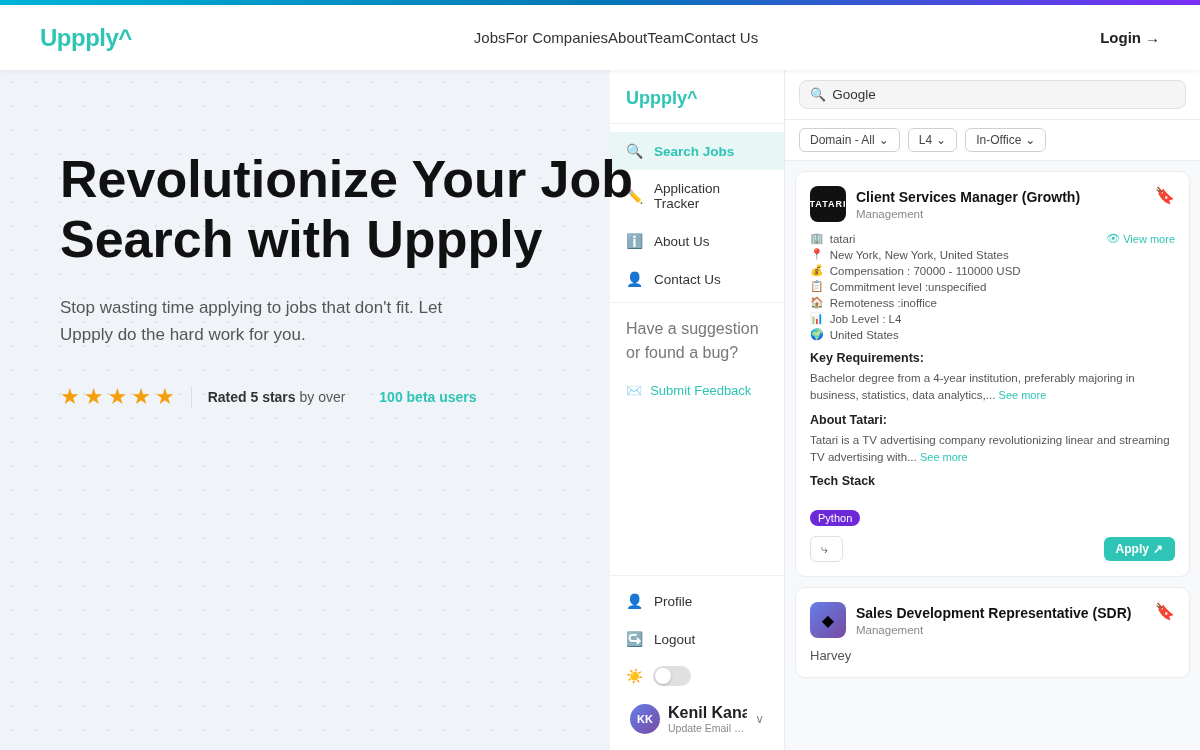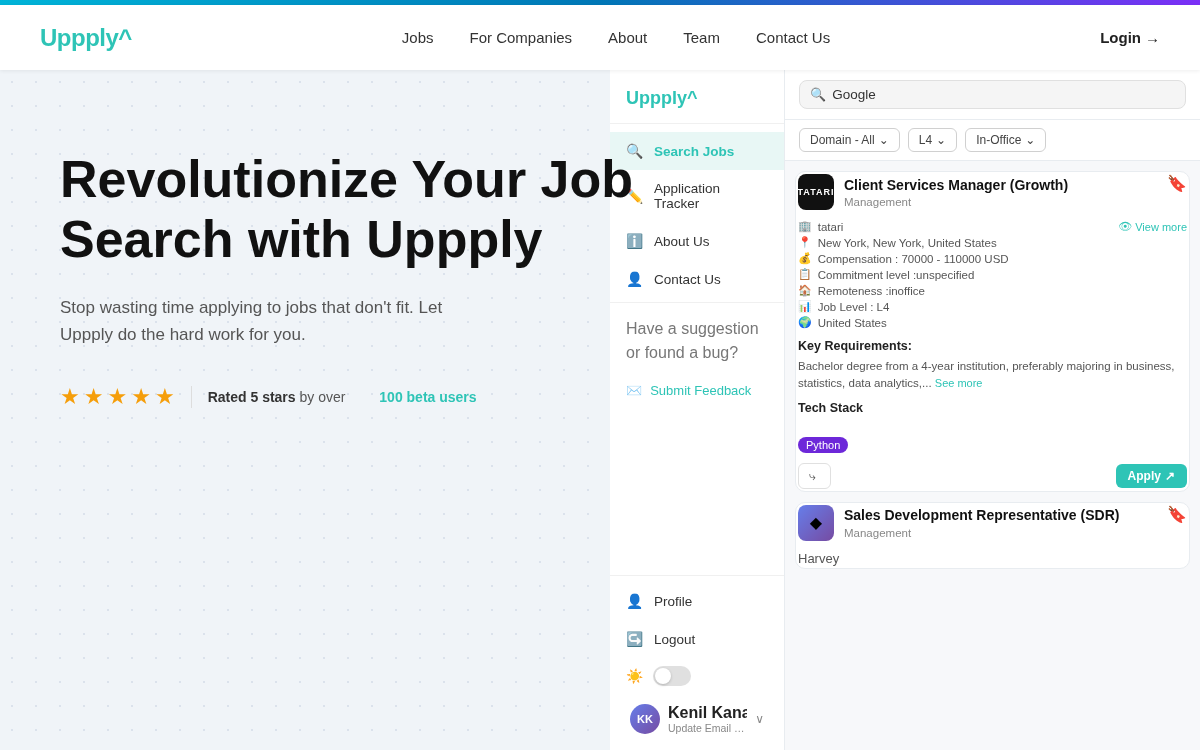--- a/index.html
+++ b/index.html
@@ -24,21 +24,20 @@
       z-index: 10;
     }
     .logo {
       font-size: 24px;
       font-weight: 700;
       color: #2ec4b6;
       letter-spacing: -0.5px;
     }
     .nav {
       display: flex;
-      gap: 36px;
       align-items: flex-end;
     }
     .nav-item {
       font-size: 15px;
       color: #333;
       cursor: pointer;
       text-decoration: none;
     }
     .login-btn {
       display: flex;
@@ -335,21 +334,21 @@
 
     .job-list {
       padding: 10px 10px;
       overflow-y: auto;
       height: calc(100% - 90px);
     }
 
     .job-card {
       background: #fff;
       border-radius: 10px;
-      padding: 2px;
+      padding: 14px;
       margin-bottom: 10px;
       border: 1px solid #e8ecf0;
       position: relative;
     }
 
     .job-card-header {
       display: flex;
       justify-content: space-between;
       align-items: flex-start;
       margin-bottom: 10px;
@@ -678,20 +677,27 @@
           </div>
 
           <div style="margin-bottom:8px;">
             <div class="section-title">Key Requirements:</div>
             <p class="section-text">
               <span>Bachelor degree from a 4-year institution, preferably majoring in business, statistics, data analytics,...</span>
               <span class="see-more">See more</span>
             </p>
           </div>
 
+          <div style="margin-bottom:8px;">
+            <div class="section-title">About Tatari:</div>
+            <p class="section-text">
+              <span>Tatari is a TV advertising company revolutionizing linear and streaming TV advertising with...</span>
+              <span class="see-more">See more</span>
+            </p>
+          </div>
 
           <div style="margin-bottom:8px;">
             <div class="section-title">Tech Stack</div>
             <span class="tech-tag">Python</span>
           </div>
 
           <div class="card-footer">
             <button class="share-btn">
               <span>⤷</span>
               <span></span>

